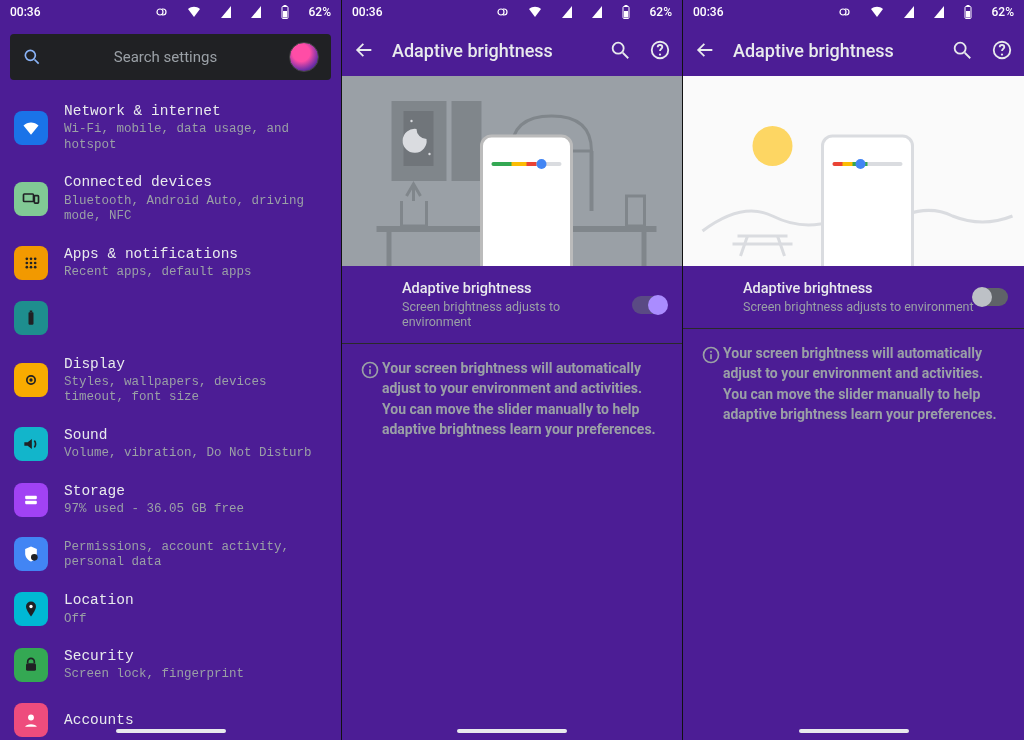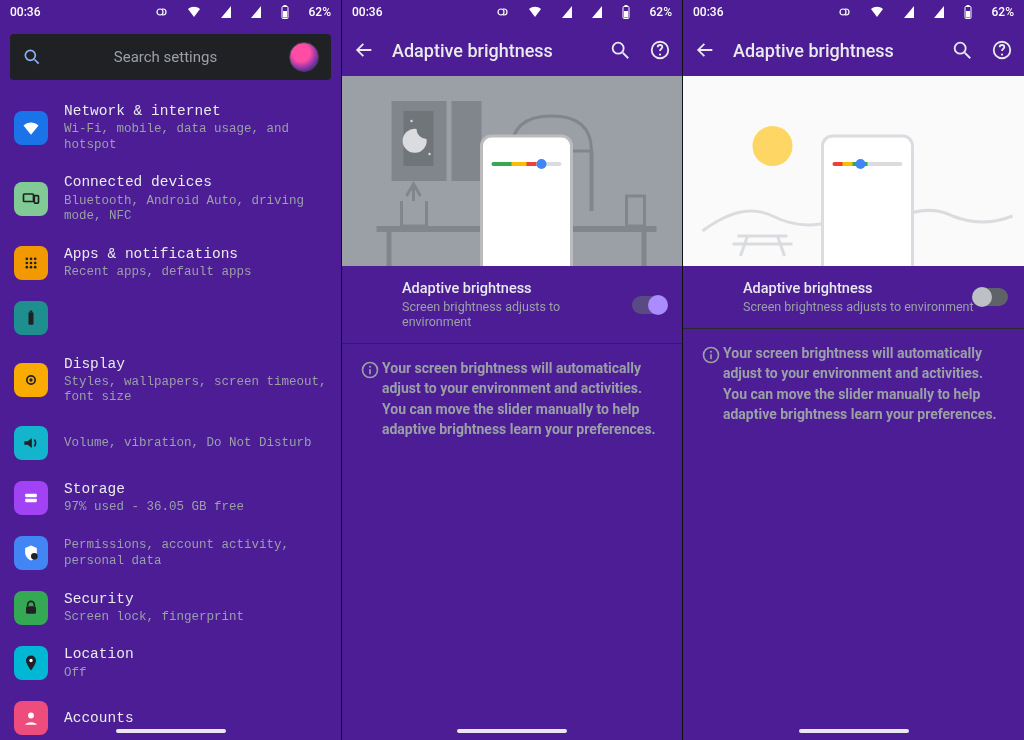--- a/index.html
+++ b/index.html
@@ -242,31 +242,32 @@
     </div>
     <div class="settings-item">
       <div class="icon-box c-gold">
           <svg viewBox="0 0 24 24">
             <circle cx="12" cy="12" r="5" fill="none" stroke="#202124" stroke-width="2"></circle>
             <circle cx="12" cy="12" r="2" fill="#202124"></circle>
           </svg>
         </div>
       <div class="item-text">
           <div class="item-title">Display</div>
-          <div class="item-sub">Styles, wallpapers, screen timeout, font size</div>
+          <div class="item-sub">Styles, wallpapers, devices timeout, font size</div>
         </div>
     </div>
     <div class="settings-item">
       <div class="icon-box c-teal2">
           <svg viewBox="0 0 24 24">
             <path d="M4 10v4h4l5 4V6l-5 4H4z" fill="#202124"></path>
             <path d="M16 8c2 2 2 6 0 8" stroke="#202124" stroke-width="2" fill="none"></path>
           </svg>
         </div>
       <div class="item-text">
+          <div class="item-title">Sound</div>
           <div class="item-sub">Volume, vibration, Do Not Disturb</div>
         </div>
     </div>
     <div class="settings-item">
       <div class="icon-box c-purple">
           <svg viewBox="0 0 24 24">
             <rect x="5" y="7" width="14" height="4" rx="1" fill="#fff"></rect>
             <rect x="5" y="13" width="14" height="4" rx="1" fill="#fff"></rect>
           </svg>
         </div>
@@ -280,41 +281,41 @@
           <svg viewBox="0 0 24 24">
             <path d="M12 3l7 3v5c0 5-3 8-7 10-4-2-7-5-7-10V6l7-3z" fill="#fff"></path>
             <circle cx="16" cy="16" r="4" fill="#202124"></circle>
           </svg>
         </div>
       <div class="item-text">
           <div class="item-sub">Permissions, account activity, personal data</div>
         </div>
     </div>
     <div class="settings-item">
+      <div class="icon-box c-cyan">
+          <svg viewBox="0 0 24 24">
+            <path d="M12 3a6 6 0 016 6c0 4-6 12-6 12S6 13 6 9a6 6 0 016-6z" fill="#202124"></path>
+            <circle cx="12" cy="9" r="2" fill="#fff"></circle>
+          </svg>
+        </div>
+      <div class="item-text">
+          <div class="item-title">Location</div>
+          <div class="item-sub">Off</div>
+        </div>
+    </div>
+    <div class="settings-item">
       <div class="icon-box c-green2">
           <svg viewBox="0 0 24 24">
             <rect x="6" y="10" width="12" height="9" rx="2" fill="#202124"></rect>
             <path d="M8 10V8a4 4 0 018 0v2" stroke="#202124" stroke-width="2" fill="none"></path>
           </svg>
         </div>
       <div class="item-text">
           <div class="item-title">Security</div>
           <div class="item-sub">Screen lock, fingerprint</div>
-        </div>
-    </div>
-    <div class="settings-item">
-      <div class="icon-box c-cyan">
-          <svg viewBox="0 0 24 24">
-            <path d="M12 3a6 6 0 016 6c0 4-6 12-6 12S6 13 6 9a6 6 0 016-6z" fill="#202124"></path>
-            <circle cx="12" cy="9" r="2" fill="#fff"></circle>
-          </svg>
-        </div>
-      <div class="item-text">
-          <div class="item-title">Location</div>
-          <div class="item-sub">Off</div>
         </div>
     </div>
     <div class="settings-item">
       <div class="icon-box c-pink">
           <svg viewBox="0 0 24 24">
             <circle cx="12" cy="9" r="3.5" fill="#fff"></circle>
             <path d="M5 20c1-4 13-4 14 0" fill="#fff"></path>
           </svg>
         </div>
       <div class="item-text">

